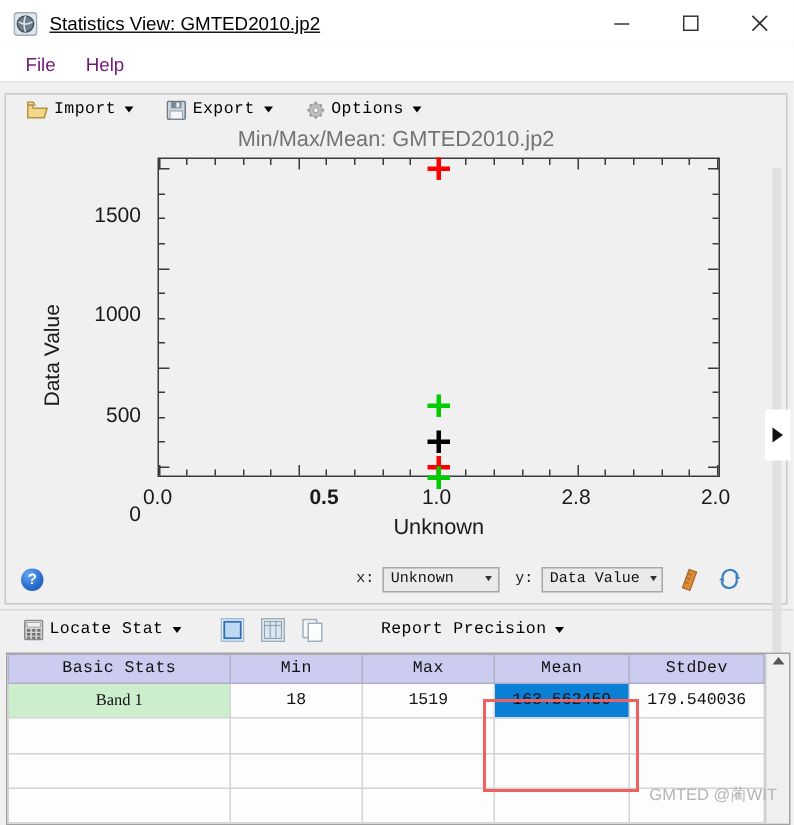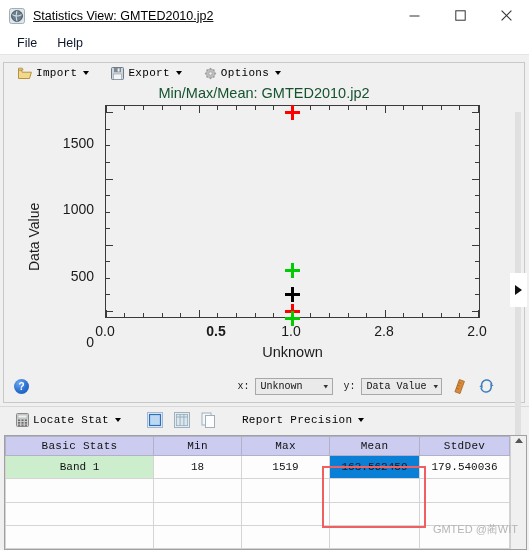--- a/index.html
+++ b/index.html
@@ -62,21 +62,21 @@
     background: #ffffff;
     display: flex;
     align-items: center;
     padding-left: 8px;
     flex: 0 0 auto;
     gap: 2px;
   }
   .menu-item {
     padding: 2px 9px;
     font-size: 12.5px;
-    color: #0f172a;
+    color: #701a75;
     font-family: "Liberation Sans", sans-serif;
   }
 
   
   .gray-strip {
     height: 5px;
     background: #f0f0f0;
     border-top: 1px solid #e4e4e4;
     flex: 0 0 auto;
   }
@@ -131,21 +131,21 @@
   }
   .plot-canvas-wrap {
     position: relative;
     flex: 1 1 auto;
   }
   .chart-title {
     position: absolute;
     top: 2px; left: 0; right: 0;
     text-align: center;
     font-size: 14.5px;
-    color: #14532d;
+    color: #737373;
     font-family: "Liberation Sans", sans-serif;
   }
   .plot-frame {
     position: absolute;
     left: 101px; top: 22px;
     width: 375px; height: 213px;
     border: 1.3px solid #3a3a3a;
     background: #f0f0f0;
     box-sizing: border-box;
   }
@@ -314,20 +314,21 @@
   }
   table.stats td {
     border: 1px solid #d4d4d4;
     height: 17px;
     text-align: center;
     color: #111;
     background: #fdfdfd;
   }
   td.band {
     background: #cdeecd !important;
+    font-family: Liberation Serif, serif;
   }
   td.selected {
     background: #0a7fd6 !important;
     color: #fff;
   }
   .vscroll {
     width: 15px;
     background: #f0f0f0;
     border-left: 1px solid #d0d0d0;
     flex: 0 0 auto;
@@ -615,21 +616,21 @@
         <line x1="2.3" y1="5" x2="13.7" y2="5" stroke="#8fa4b3" stroke-width="0.8"></line>
       </svg>
     </div>
     <div class="sq-btn">
       <svg width="16" height="16" viewBox="0 0 16 16">
         <rect x="1" y="1" width="9" height="12" fill="#f4f8fb" stroke="#9fb0bb"></rect>
         <rect x="4.5" y="3.5" width="9" height="12" fill="#fbfdfe" stroke="#9fb0bb"></rect>
       </svg>
     </div>
 
-    <div class="tbtn" style="margin-left:10px;">
+    <div class="tbtn" style="margin-left:22px;">
       <span>Report Precision</span>
       <span class="caret"></span>
     </div>
   </div>
 
   <div class="table-wrap">
     <table class="stats">
       <colgroup>
         <col style="width:148px">
         <col style="width:88px">

